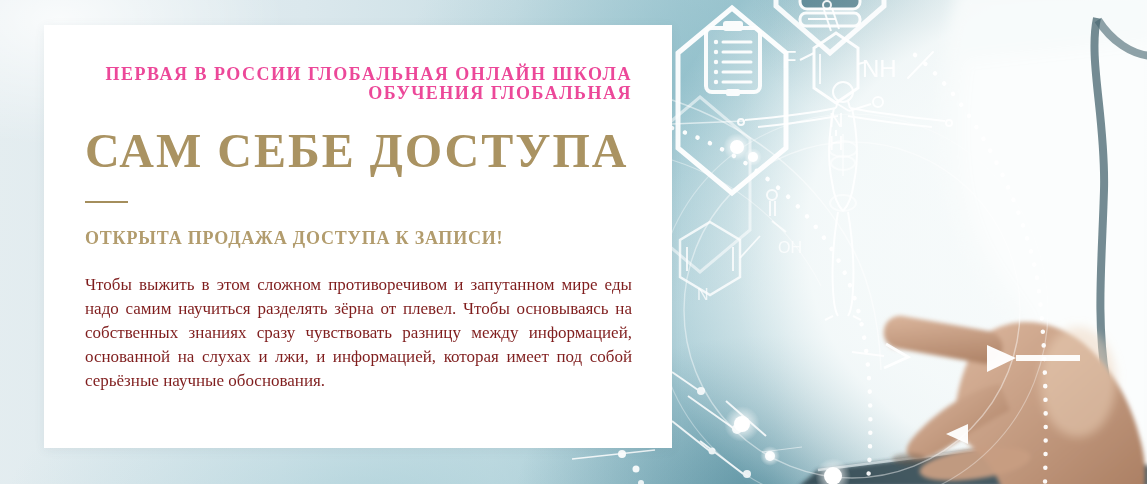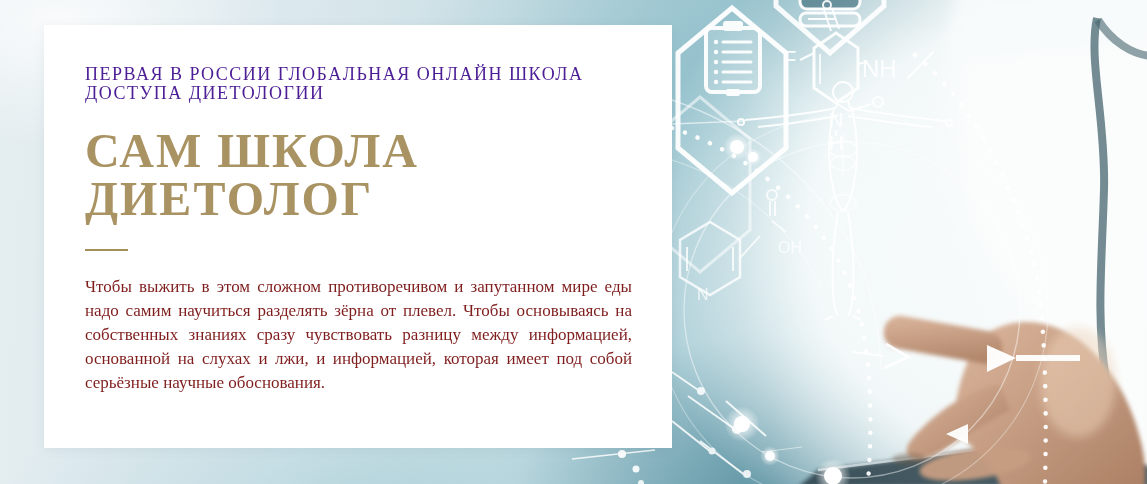--- a/index.html
+++ b/index.html
@@ -13,21 +13,21 @@
       radial-gradient(170px 380px at 850px 220px, rgba(232,244,246,0.55), rgba(232,244,246,0) 70%),
       radial-gradient(420px 300px at 700px 90px, rgba(125,180,193,0.5), rgba(125,180,193,0) 72%),
       radial-gradient(500px 180px at 380px 500px, rgba(150,198,208,0.5), rgba(150,198,208,0) 75%),
       radial-gradient(320px 180px at 60px 20px, rgba(255,255,255,0.8), rgba(255,255,255,0) 70%),
       linear-gradient(93deg,#e4edf0 0%,#dbe8ed 26%,#cadfe5 44%,#abced7 58%,#9dc5cf 68%,#bcd7dd 80%,#d5e5e9 92%,#e9f1f3 100%);
   }
   .deco{position:absolute;left:0;top:0;}
   .chem{font-family:"Liberation Sans",sans-serif;fill:#ffffff;opacity:0.95;}
   .card{position:absolute;left:44px;top:25px;width:628px;height:423px;background:#ffffff;
     box-sizing:border-box;padding:40px 40px 0 41px;z-index:2;box-shadow:0 2px 10px rgba(60,90,100,0.08);}
-  .kicker{margin:0;font-size:18px;font-weight:400;line-height:19px;letter-spacing:1.5px;color:#4c1d95;}
+  .kicker{margin:0;font-size:18px;font-weight:700;line-height:19px;letter-spacing:1.5px;color:#ec4899;text-align:right;}
   .kicker span{display:block;}
   .title{margin:24px 0 0;font-size:48px;font-weight:700;line-height:1;letter-spacing:2px;color:#aa9362;}
   .divider{margin-top:26px;width:43px;height:2px;background:#a48e5c;}
   .subtitle{margin:26px 0 0;font-size:18px;font-weight:700;line-height:1.1;letter-spacing:0.8px;color:#b29c6d;}
   .body{margin:24px 0 0;font-size:17px;line-height:1.41;text-align:justify;color:#7f1d1d;}
 </style>
 </head>
 <body>
 
 <div class="stage">
@@ -215,19 +215,20 @@
         <circle cx="636" cy="469" r="3.5" fill="#ffffff" stroke="none" opacity="0.9"></circle>
         <circle cx="641" cy="483" r="3" fill="#ffffff" stroke="none" opacity="0.85"></circle>
         <line x1="762" y1="452" x2="802" y2="447" stroke-width="1.2" opacity="0.5"></line>
       </g>
     </svg>
   </div>
 
   <section class="card">
     <h2 class="kicker">
       <span>ПЕРВАЯ В РОССИИ ГЛОБАЛЬНАЯ ОНЛАЙН ШКОЛА</span>
-      <span>ДОСТУПА ДИЕТОЛОГИИ</span>
+      <span>ОБУЧЕНИЯ ГЛОБАЛЬНАЯ</span>
     </h2>
-    <h1 class="title">САМ ШКОЛА ДИЕТОЛОГ</h1>
+    <h1 class="title">САМ СЕБЕ ДОСТУПА</h1>
     <div class="divider"></div>
+    <h3 class="subtitle">ОТКРЫТА ПРОДАЖА ДОСТУПА К ЗАПИСИ!</h3>
     <p class="body">Чтобы выжить в этом сложном противоречивом и запутанном мире еды надо самим научиться разделять зёрна от плевел. Чтобы основываясь на собственных знаниях сразу чувствовать разницу между информацией, основанной на слухах и лжи, и информацией, которая имеет под собой серьёзные научные обоснования.</p>
   </section>
 </div>
 
 </body></html>

